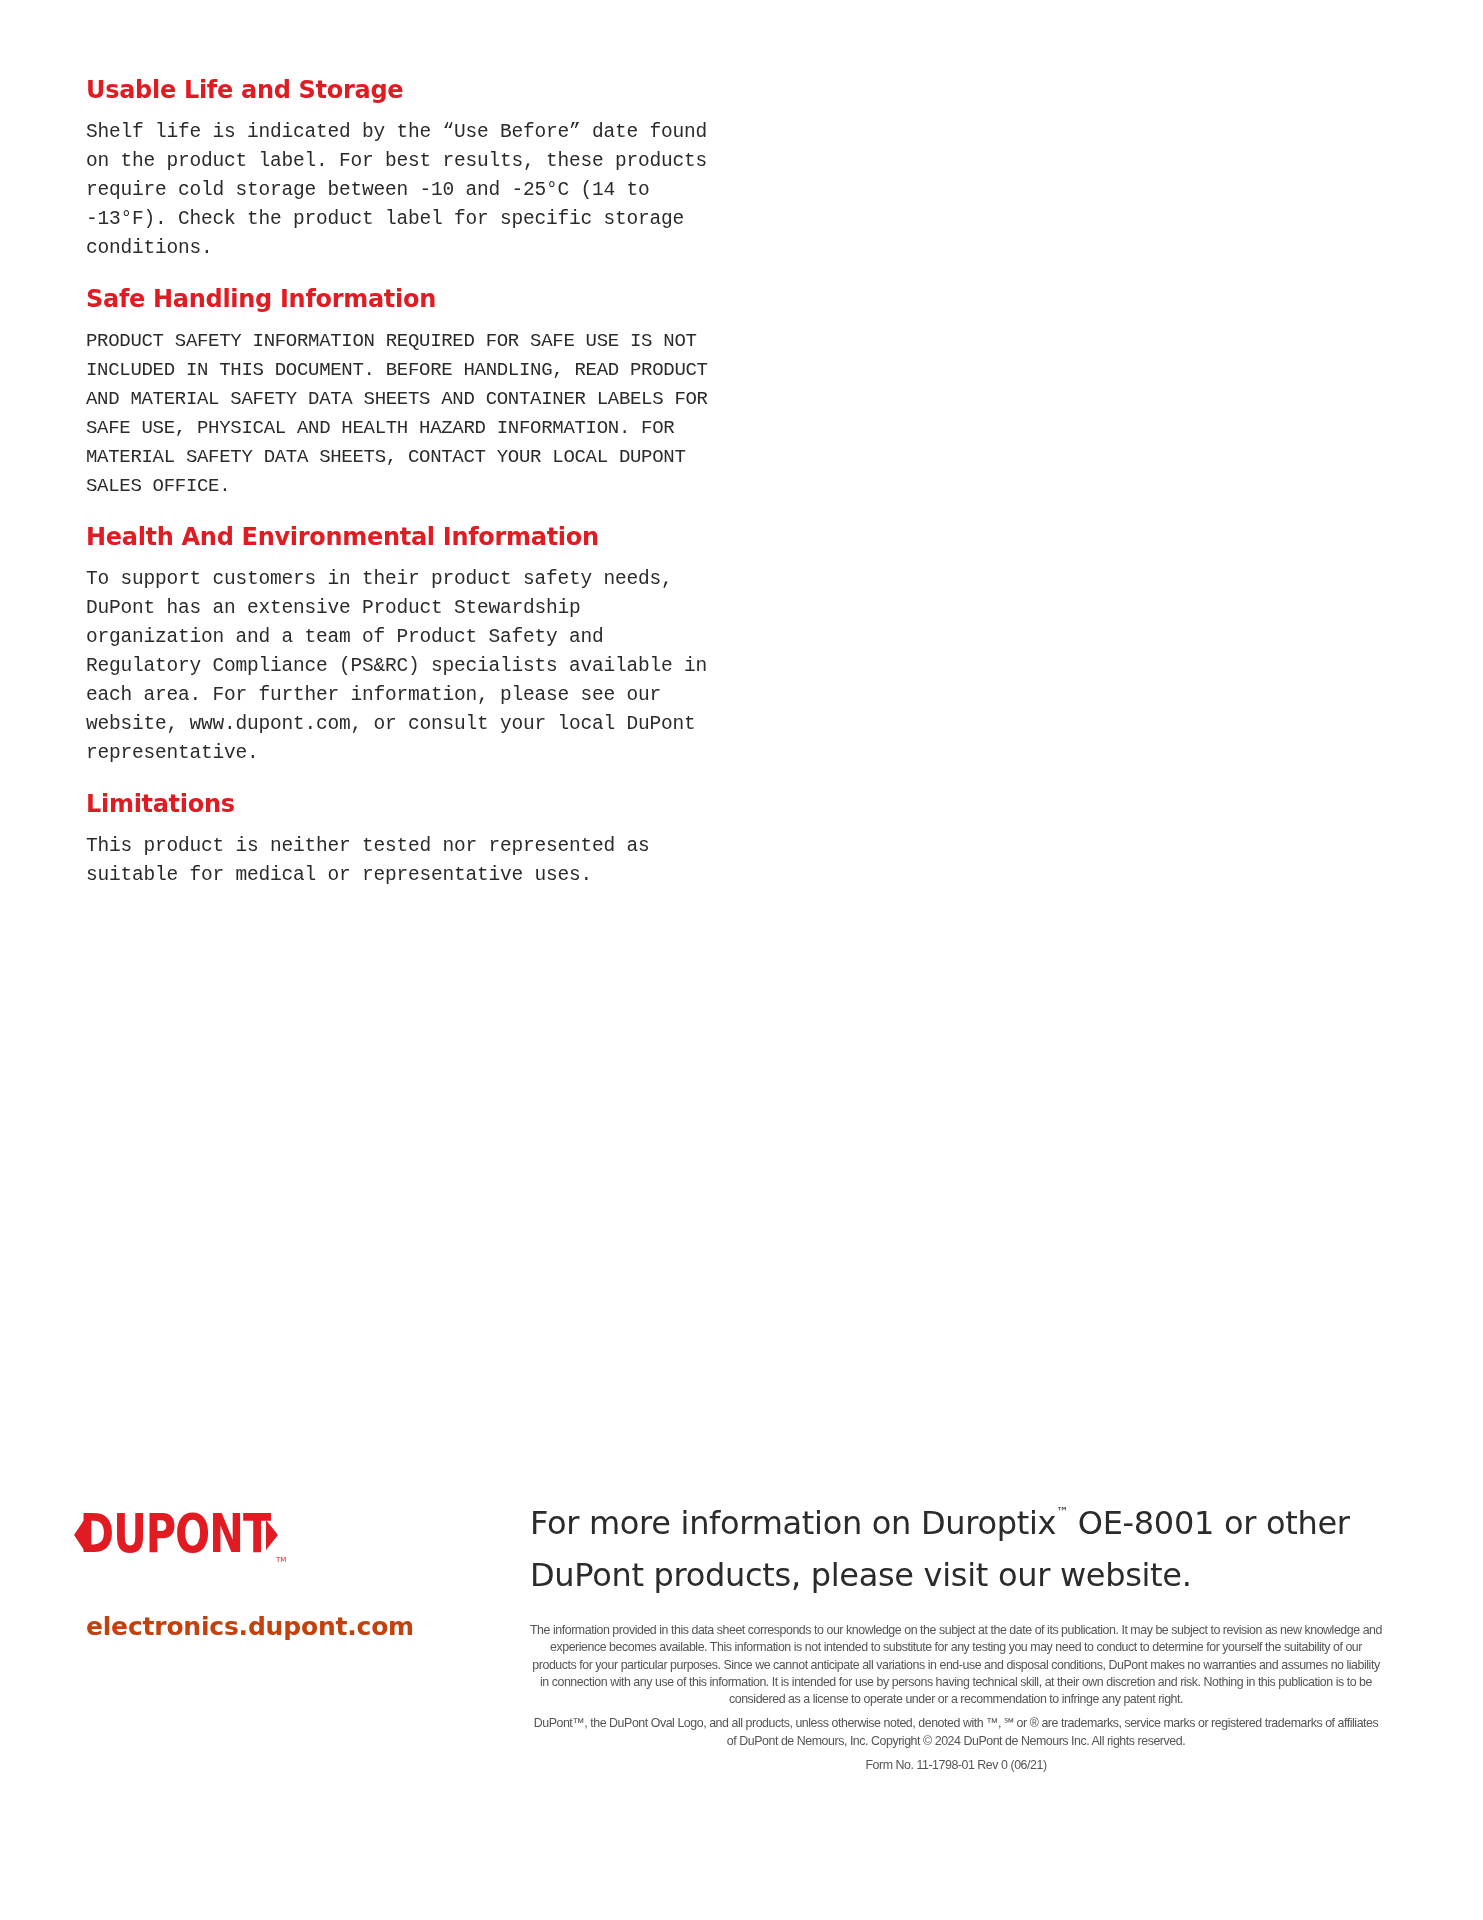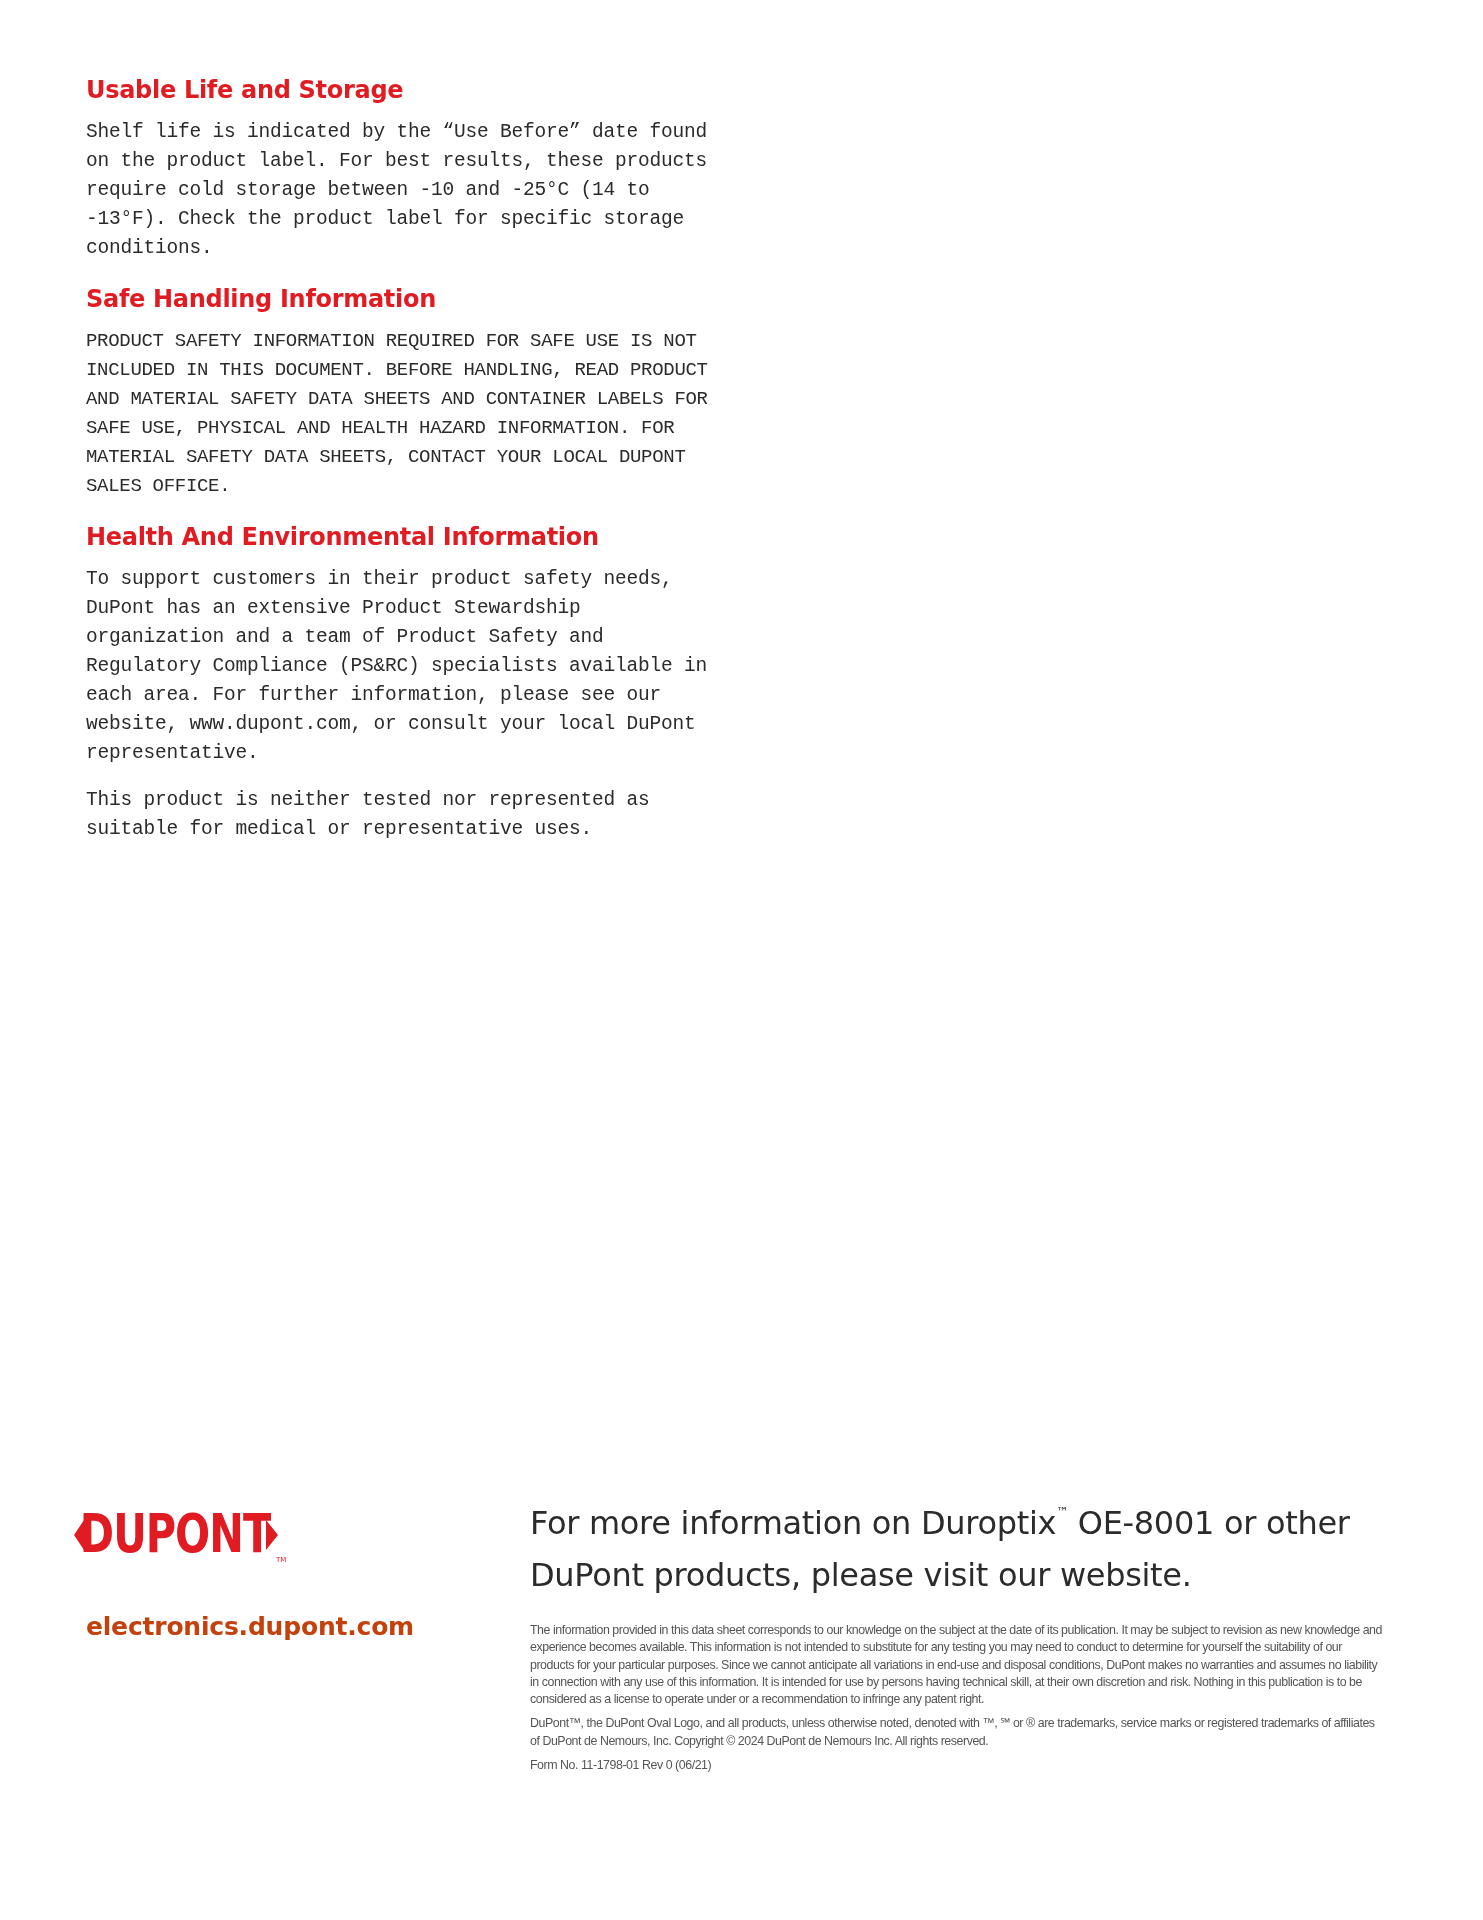--- a/index.html
+++ b/index.html
@@ -87,20 +87,21 @@
       top: 1622px;
       width: 852px;
       font-family: "Liberation Sans", sans-serif;
       font-size: 12.4px;
       line-height: 17.3px;
       color: #555555;
       letter-spacing: -0.45px;
     }
     .disclaimer p {
       margin: 0 0 7px 0;
+      text-align: center;
     }
   </style>
 </head>
 <body>
 
 <div class="main-column">
   <section class="section">
     <h2 class="section-heading">Usable Life and Storage</h2>
     <p class="section-body">Shelf life is indicated by the “Use Before” date found on the product label. For best results, these products require cold storage between -10 and -25°C (14 to -13°F). Check the product label for specific storage conditions.</p>
   </section>
@@ -109,20 +110,21 @@
     <h2 class="section-heading">Safe Handling Information</h2>
     <p class="section-body caps">PRODUCT SAFETY INFORMATION REQUIRED FOR SAFE USE IS NOT INCLUDED IN THIS DOCUMENT. BEFORE HANDLING, READ PRODUCT AND MATERIAL SAFETY DATA SHEETS AND CONTAINER LABELS FOR SAFE USE, PHYSICAL AND HEALTH HAZARD INFORMATION. FOR MATERIAL SAFETY DATA SHEETS, CONTACT YOUR LOCAL DUPONT SALES OFFICE.</p>
   </section>
 
   <section class="section">
     <h2 class="section-heading">Health And Environmental Information</h2>
     <p class="section-body">To support customers in their product safety needs, DuPont has an extensive Product Stewardship organization and a team of Product Safety and Regulatory Compliance (PS&amp;RC) specialists available in each area. For further information, please see our website, www.dupont.com, or consult your local DuPont representative.</p>
   </section>
 
   <section class="section">
+    <h2 class="section-heading">Limitations</h2>
     <p class="section-body">This product is neither tested nor represented as suitable for medical or representative uses.</p>
   </section>
 </div>
 
 <div class="logo">
   <svg width="220" height="70" viewBox="0 0 220 70">
 
     <path d="M4 35 L14 20 L14 50 Z" fill="#e11b22"></path>
 
     <path d="M208 35 L196 20 L196 50 Z" fill="#e11b22"></path>

